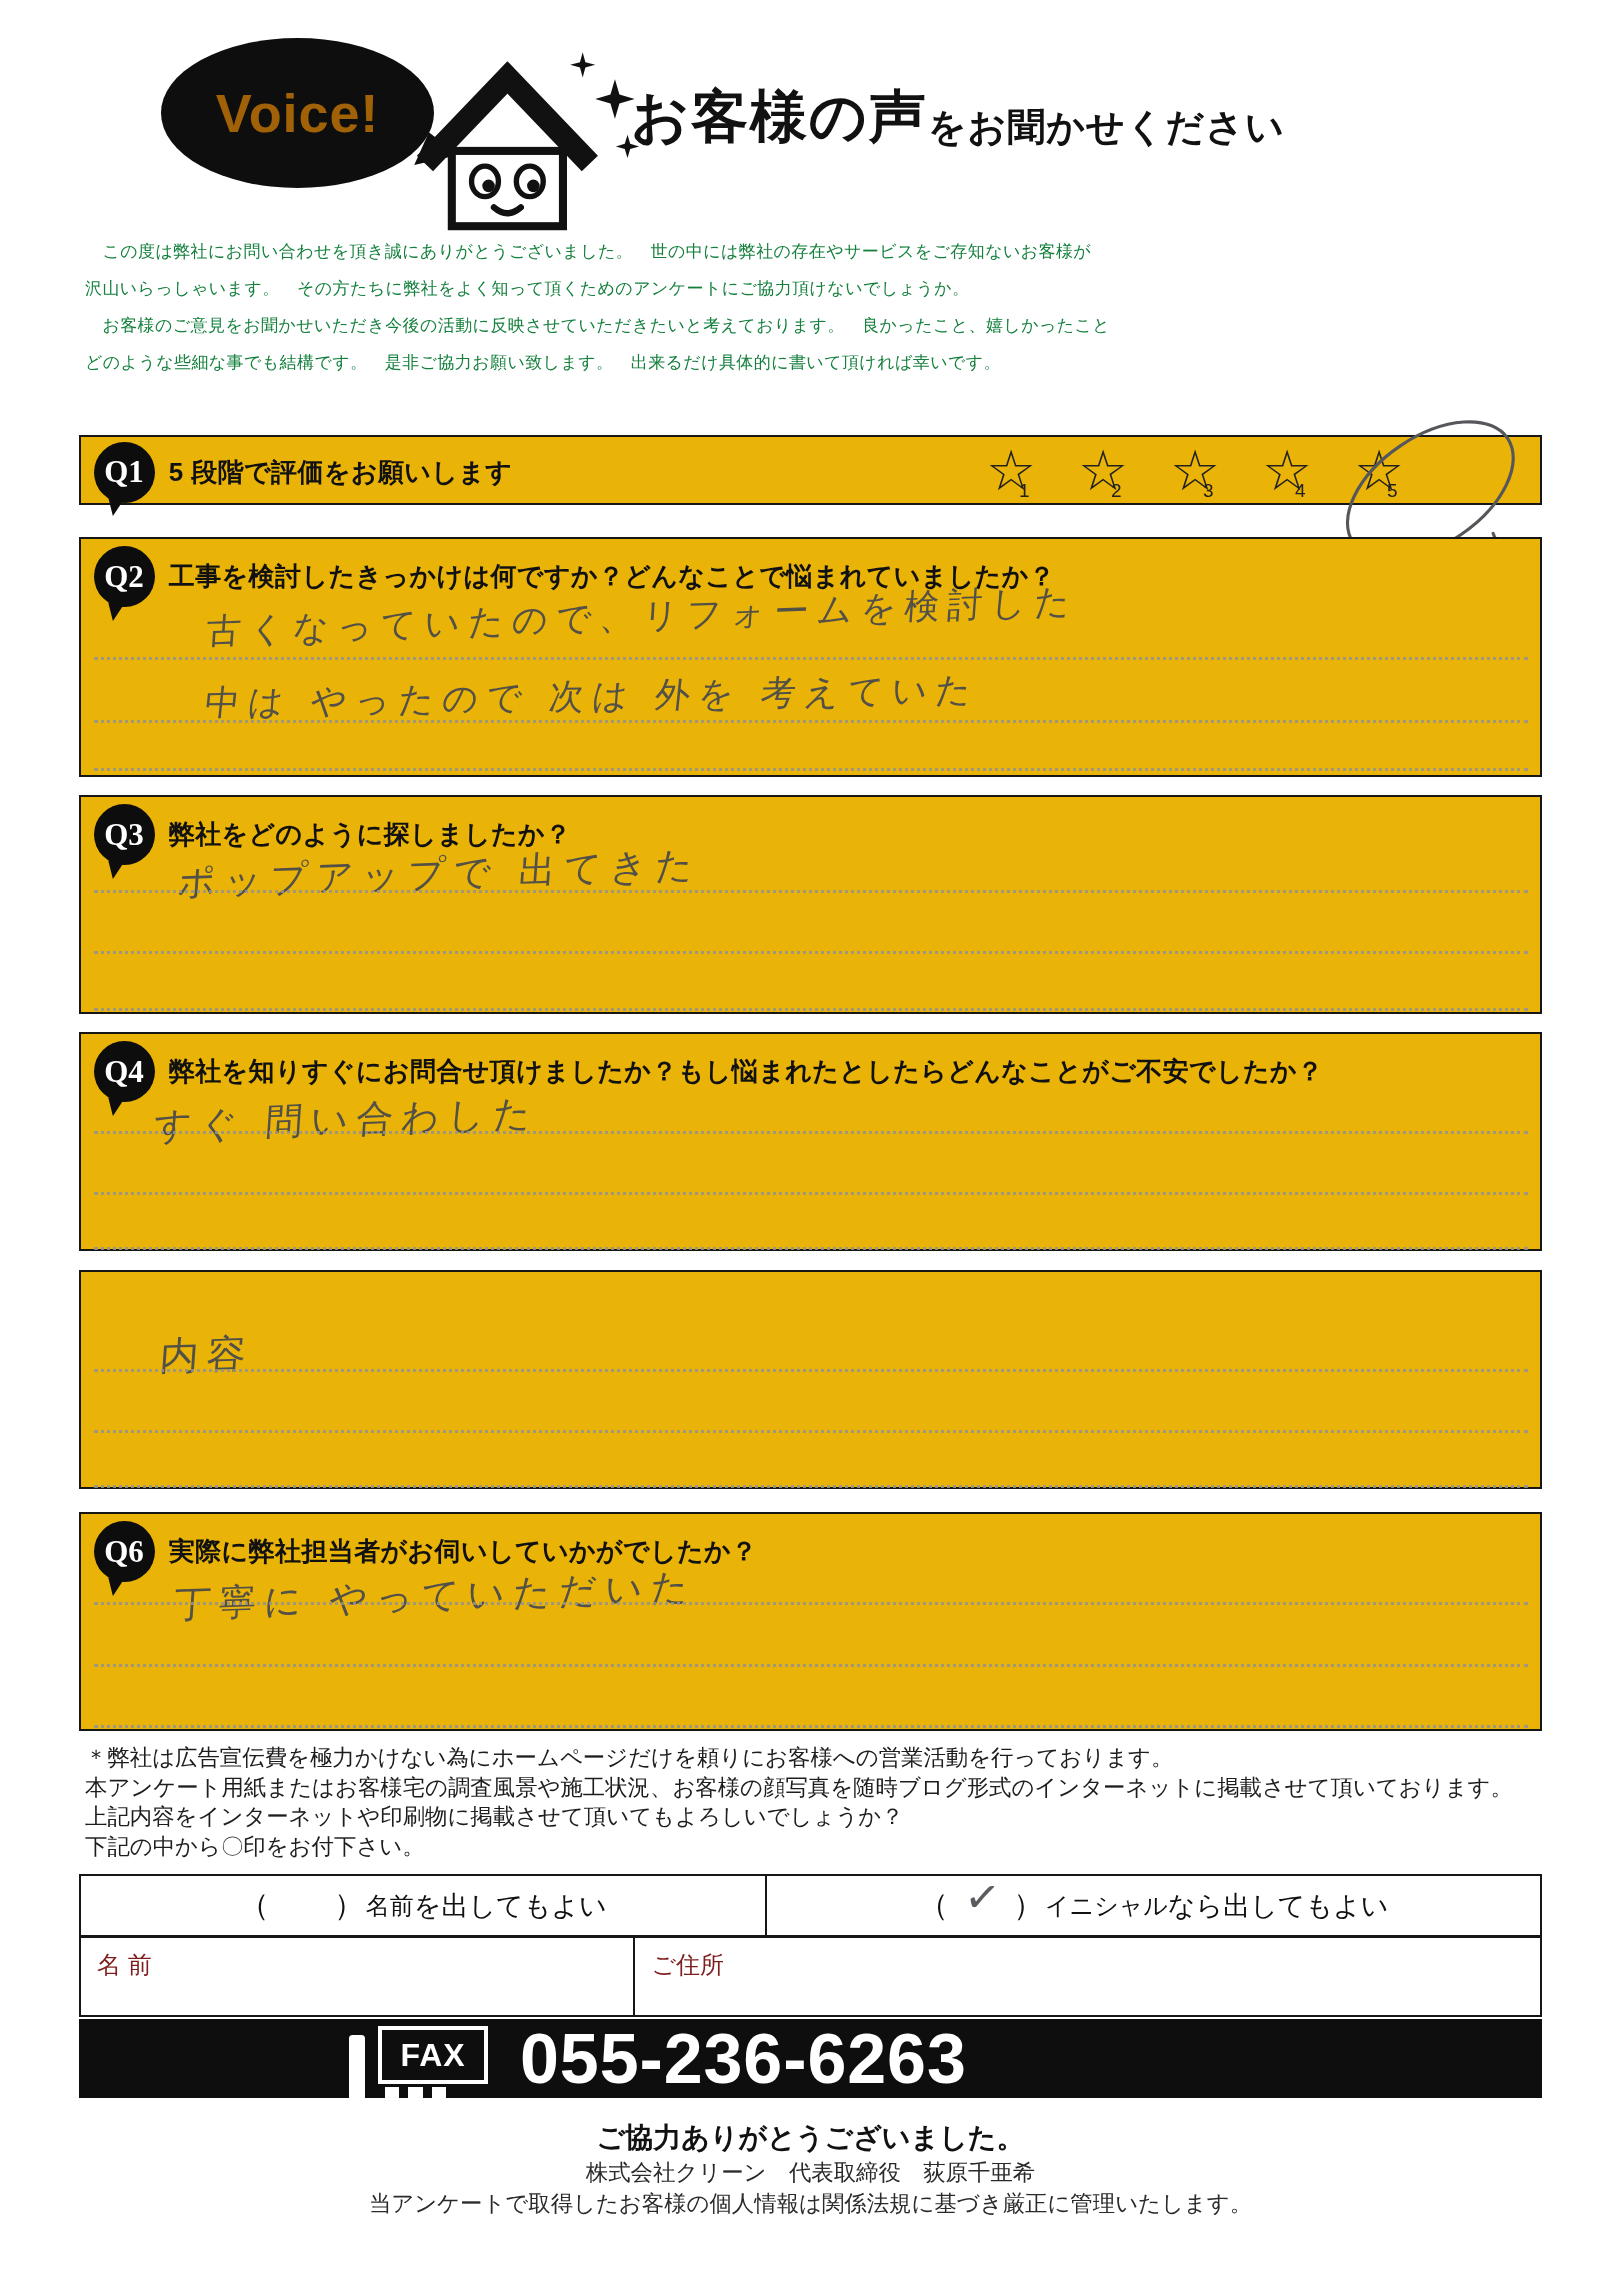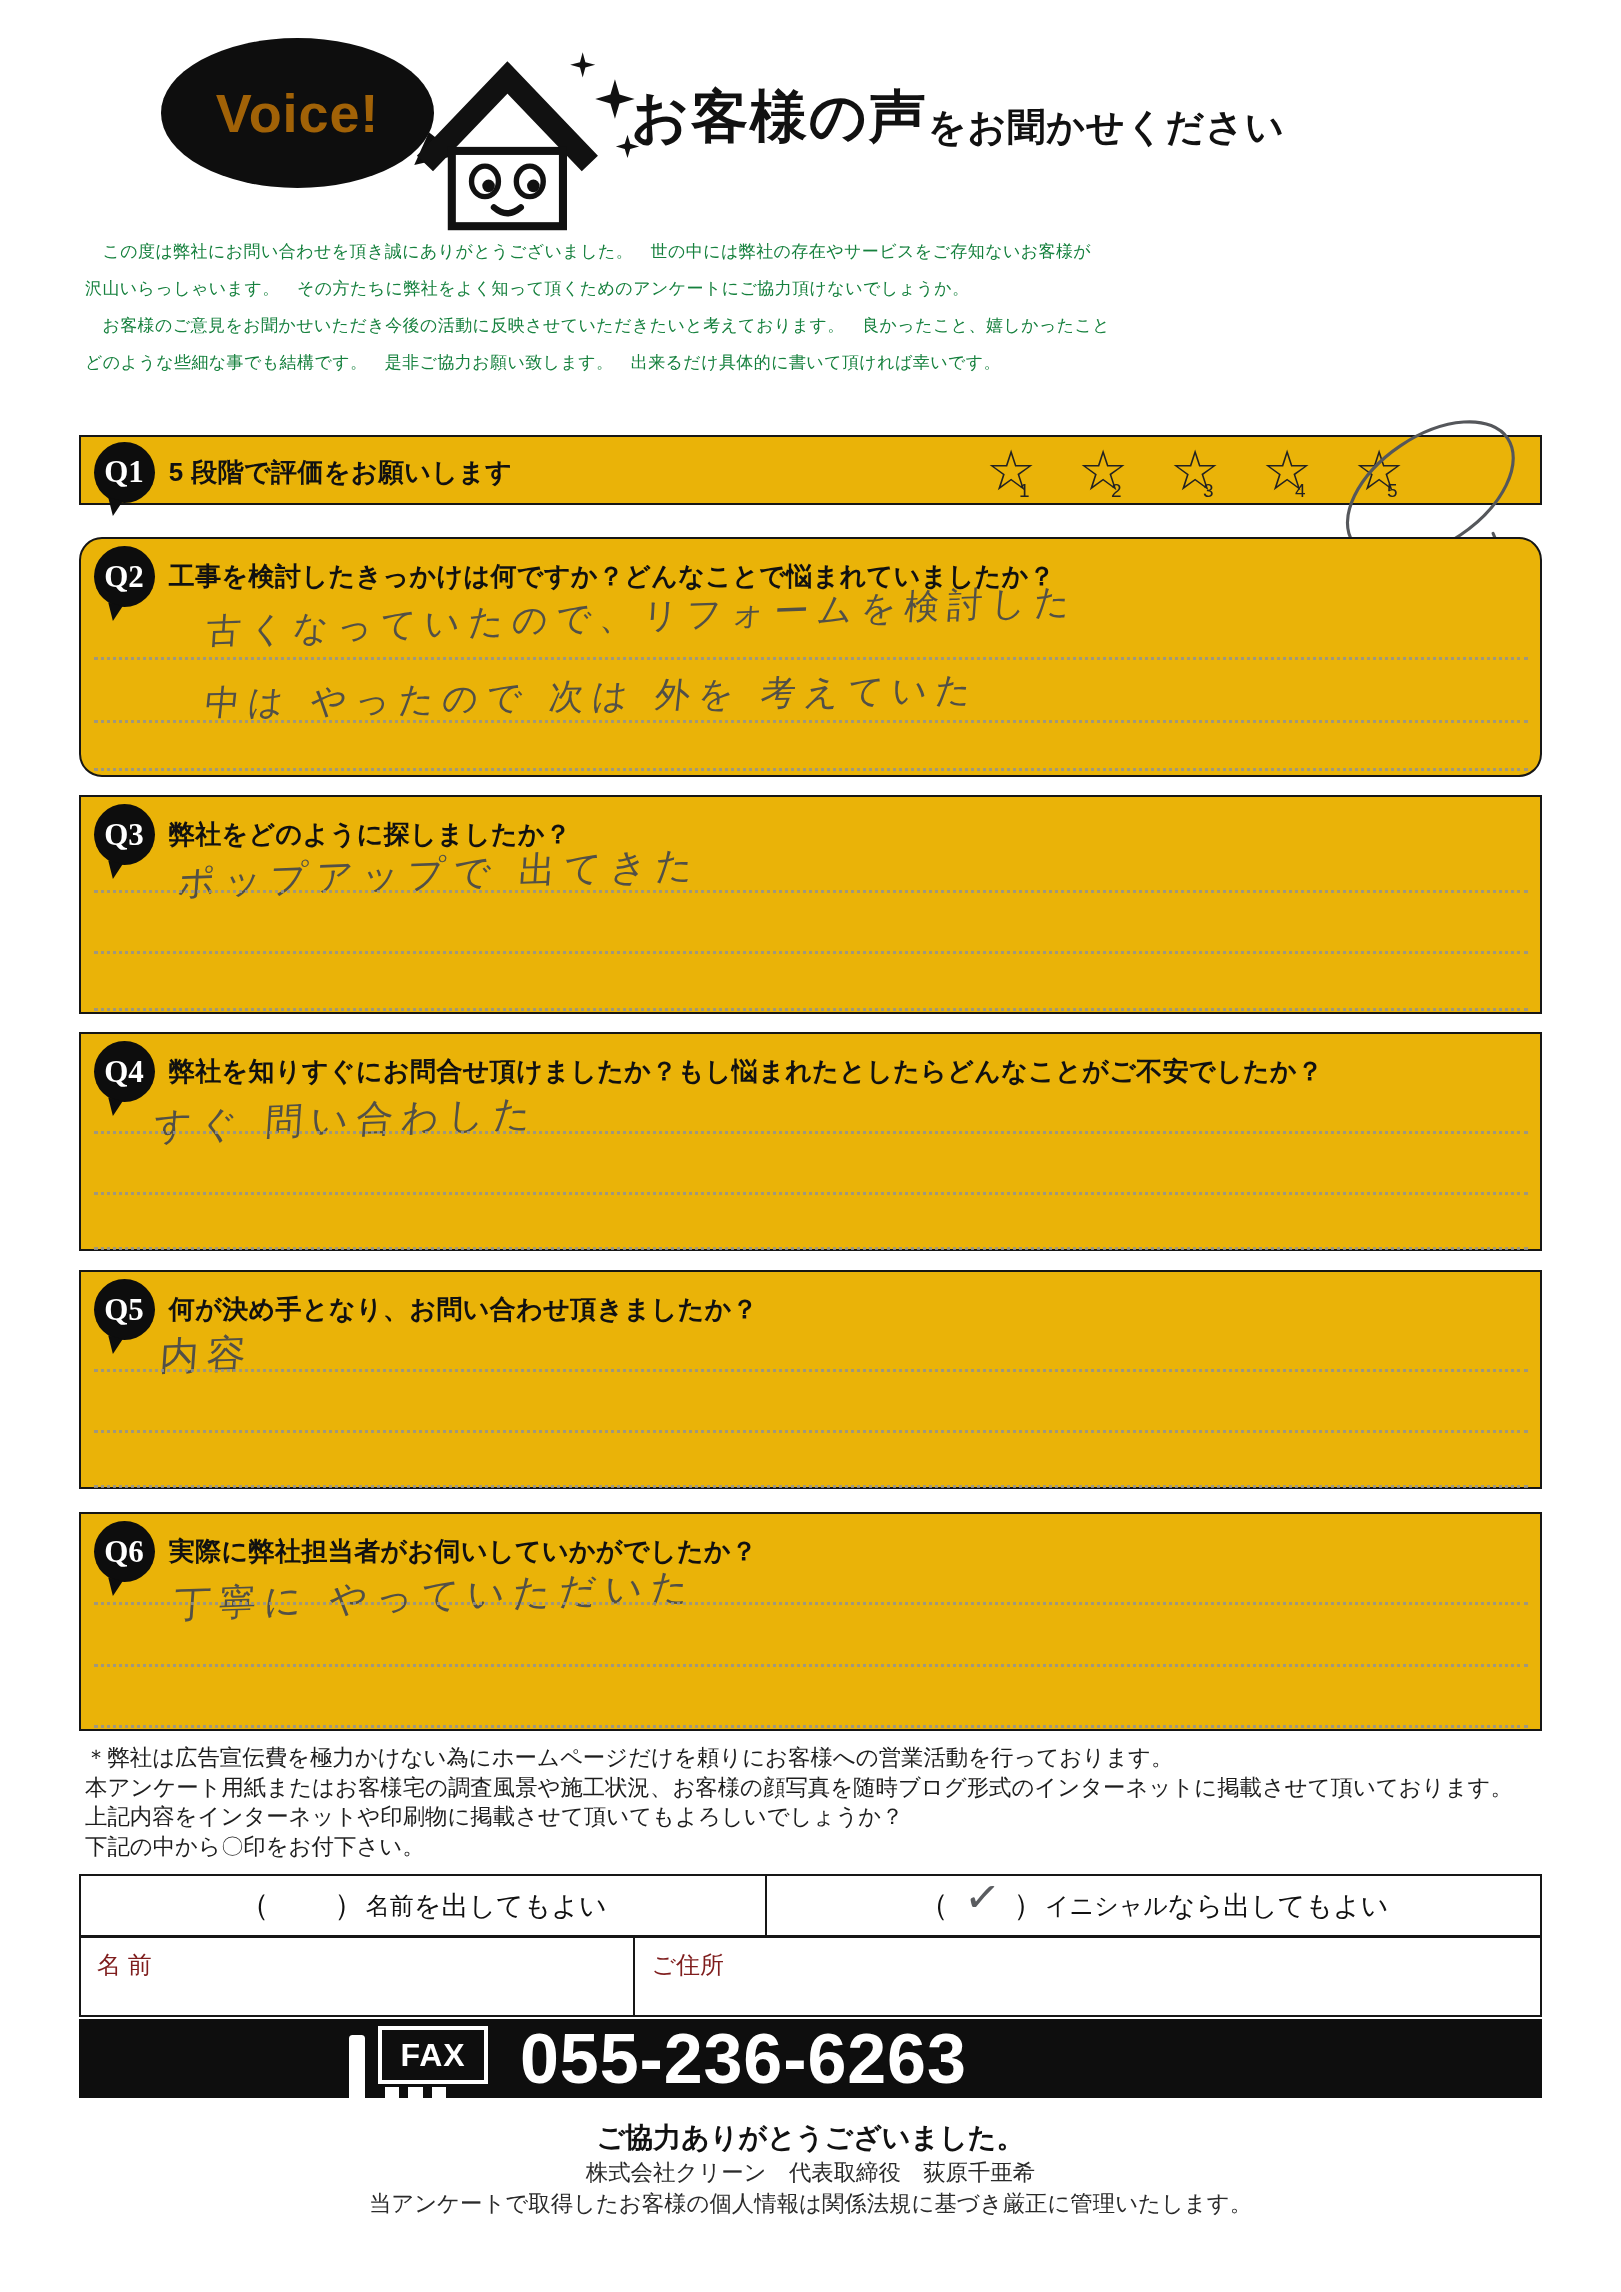--- a/index.html
+++ b/index.html
@@ -166,21 +166,21 @@
         <span class="star-glyph">☆</span>
         <span class="star-num">5</span>
       </div>
     </div>
     <svg class="circle-annot" width="224" height="233" viewBox="0 0 250 260">
       <ellipse cx="112" cy="102" rx="104" ry="60" fill="none" stroke="#55575b" stroke-width="3.5" transform="rotate(-34 112 102)"></ellipse>
       <path d="M182,150 Q206,200 186,242" fill="none" stroke="#55575b" stroke-width="3.5" stroke-linecap="round"></path>
     </svg>
   </div>
 
-  <div class="qbox" style="top:537px;height:240px;border-radius:23px;">
+  <div class="qbox" style="top:537px;height:240px;">
     <div class="q-head">
       <div class="qtag">Q2</div>
       <div class="q-label">工事を検討したきっかけは何ですか？どんなことで悩まれていましたか？</div>
     </div>
     <span class="hw" style="left:125px;top:54px;font-size:35px;">古くなっていたので、リフォームを検討した</span>
     <span class="hw" style="left:124px;top:134px;font-size:35px;transform:rotate(-1deg) skewX(-7deg);">中は やったので 次は 外を 考えていた</span>
     <div class="dotline" style="top:118px;"></div>
     <div class="dotline" style="top:181px;"></div>
     <div class="dotline" style="top:229px;"></div>
   </div>
@@ -201,24 +201,20 @@
       <div class="qtag">Q4</div>
       <div class="q-label">弊社を知りすぐにお問合せ頂けましたか？もし悩まれたとしたらどんなことがご不安でしたか？</div>
     </div>
     <span class="hw" style="left:73px;top:61px;font-size:37px;">すぐ 問い合わした</span>
     <div class="dotline" style="top:97px;"></div>
     <div class="dotline" style="top:158px;"></div>
     <div class="dotline" style="top:213px;"></div>
   </div>
 
   <div class="qbox" style="top:1270px;height:219px;">
-    <div class="q-head">
-      <div class="qtag">Q5</div>
-      <div class="q-label">何が決め手となり、お問い合わせ頂きましたか？</div>
-    </div>
     <span class="hw" style="left:79px;top:56px;font-size:39px;">内容</span>
     <div class="dotline" style="top:97px;"></div>
     <div class="dotline" style="top:158px;"></div>
     <div class="dotline" style="top:213px;"></div>
   </div>
 
   <div class="qbox" style="top:1512px;height:219px;">
     <div class="q-head">
       <div class="qtag">Q6</div>
       <div class="q-label">実際に弊社担当者がお伺いしていかがでしたか？</div>

